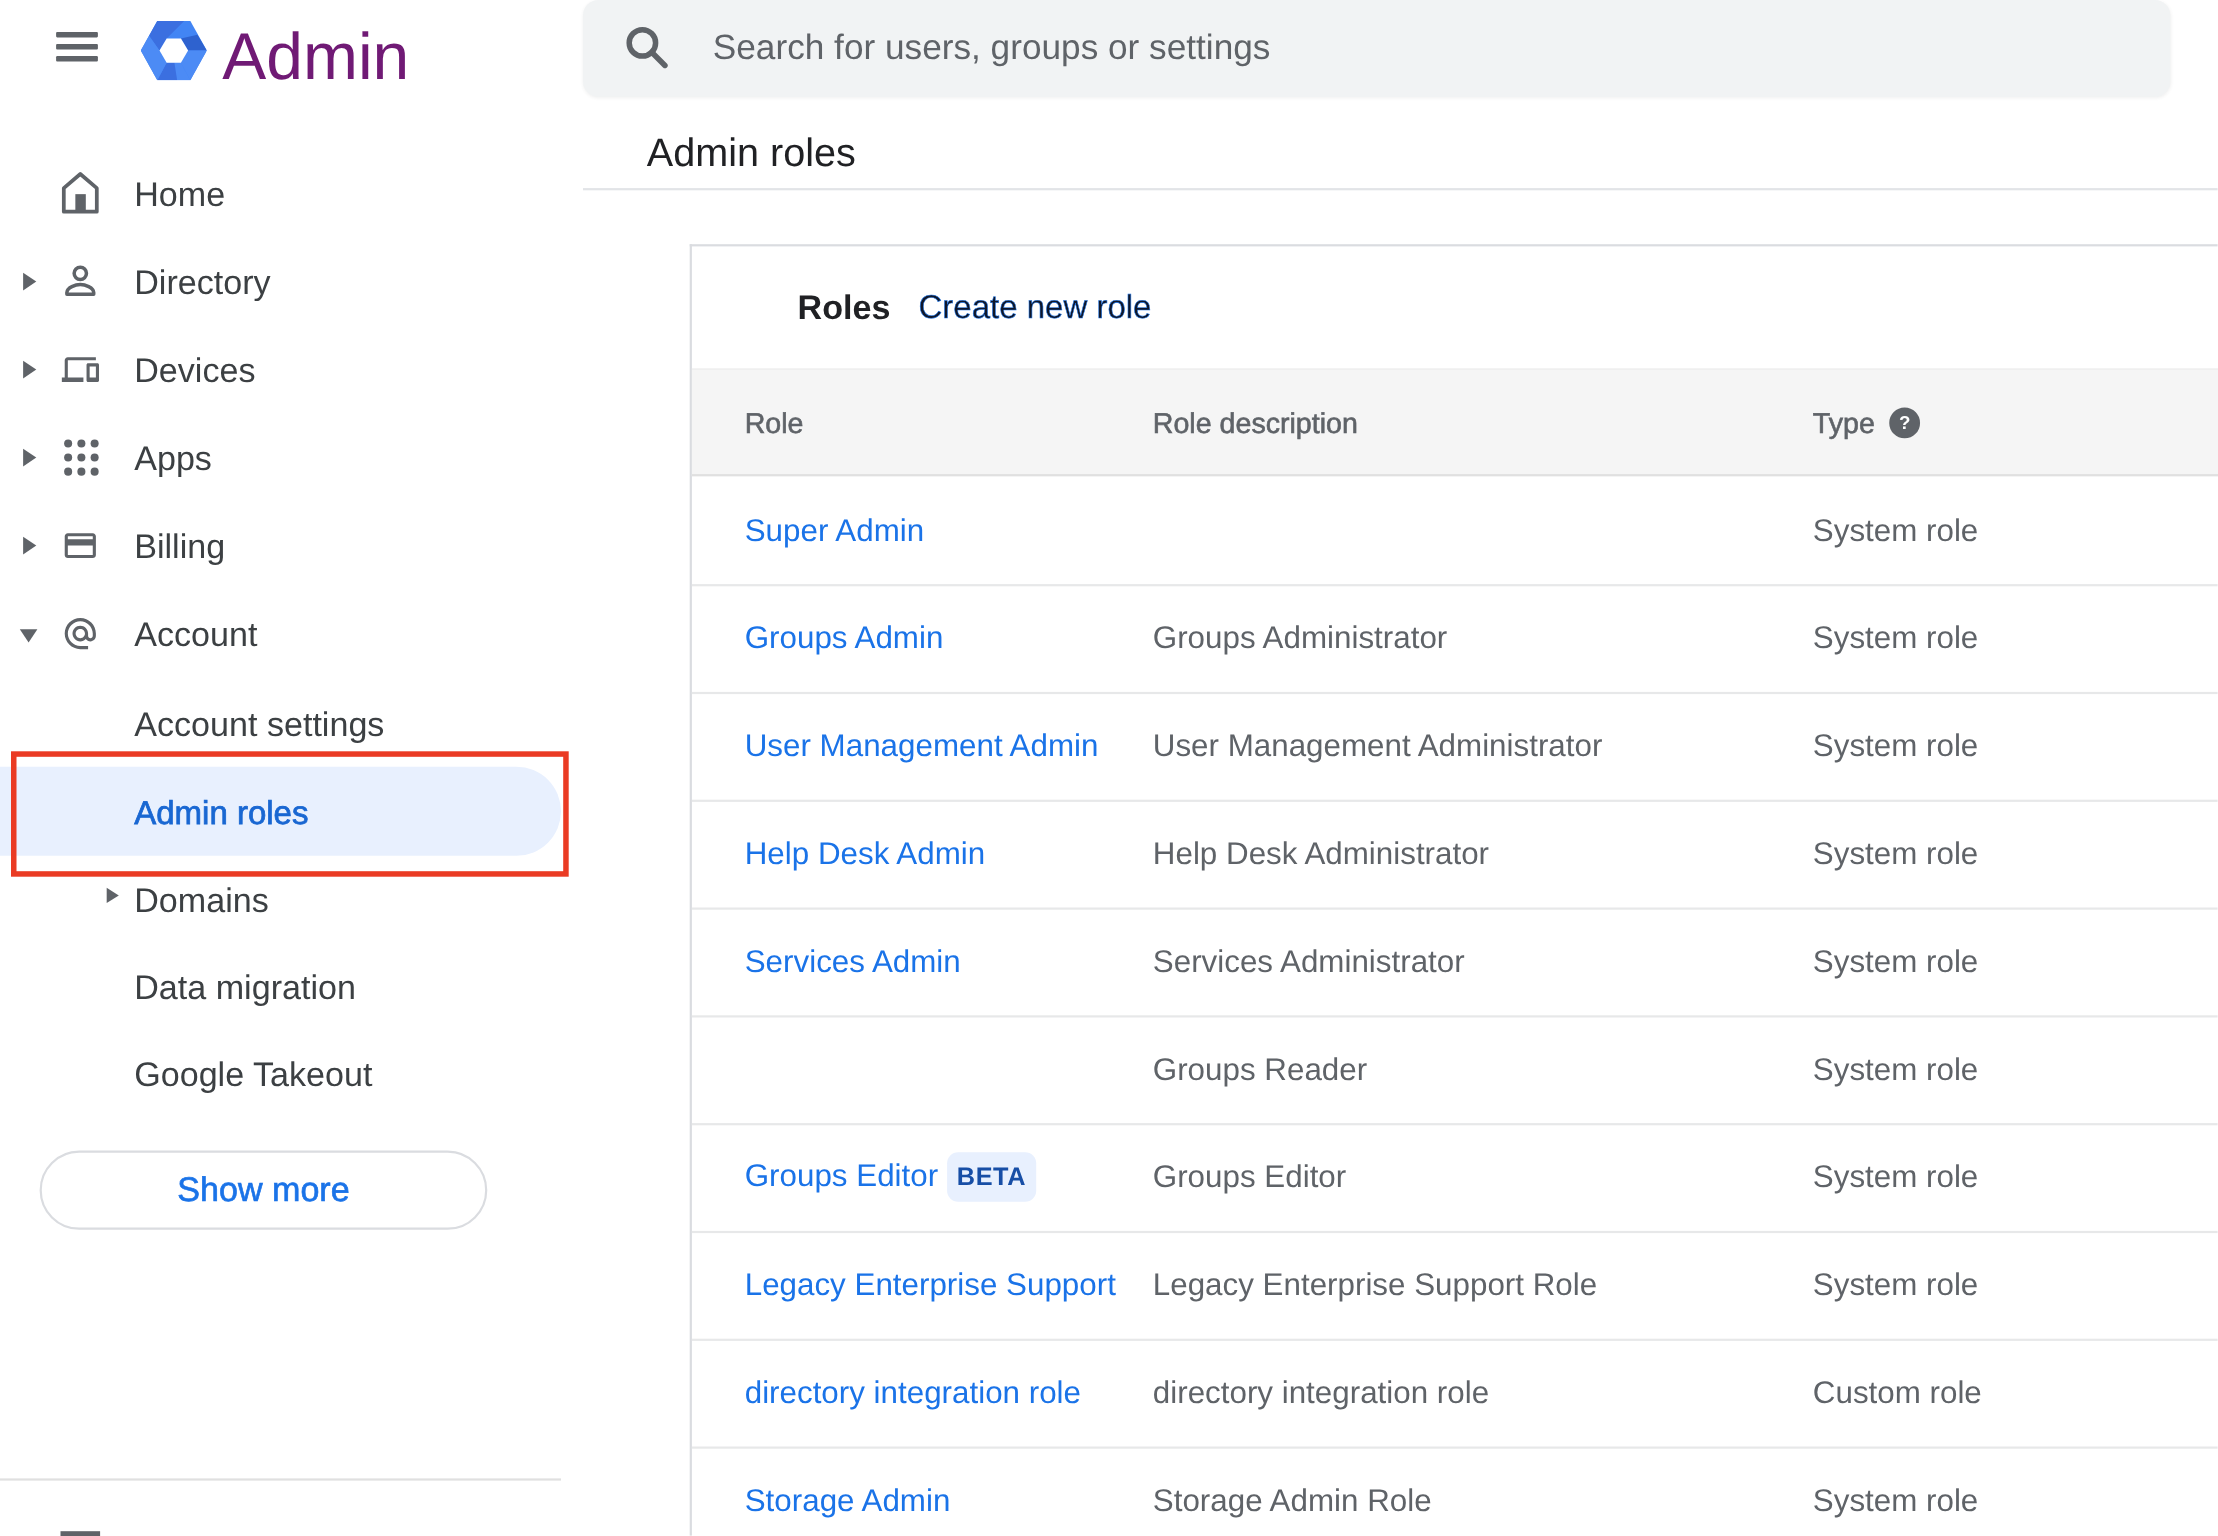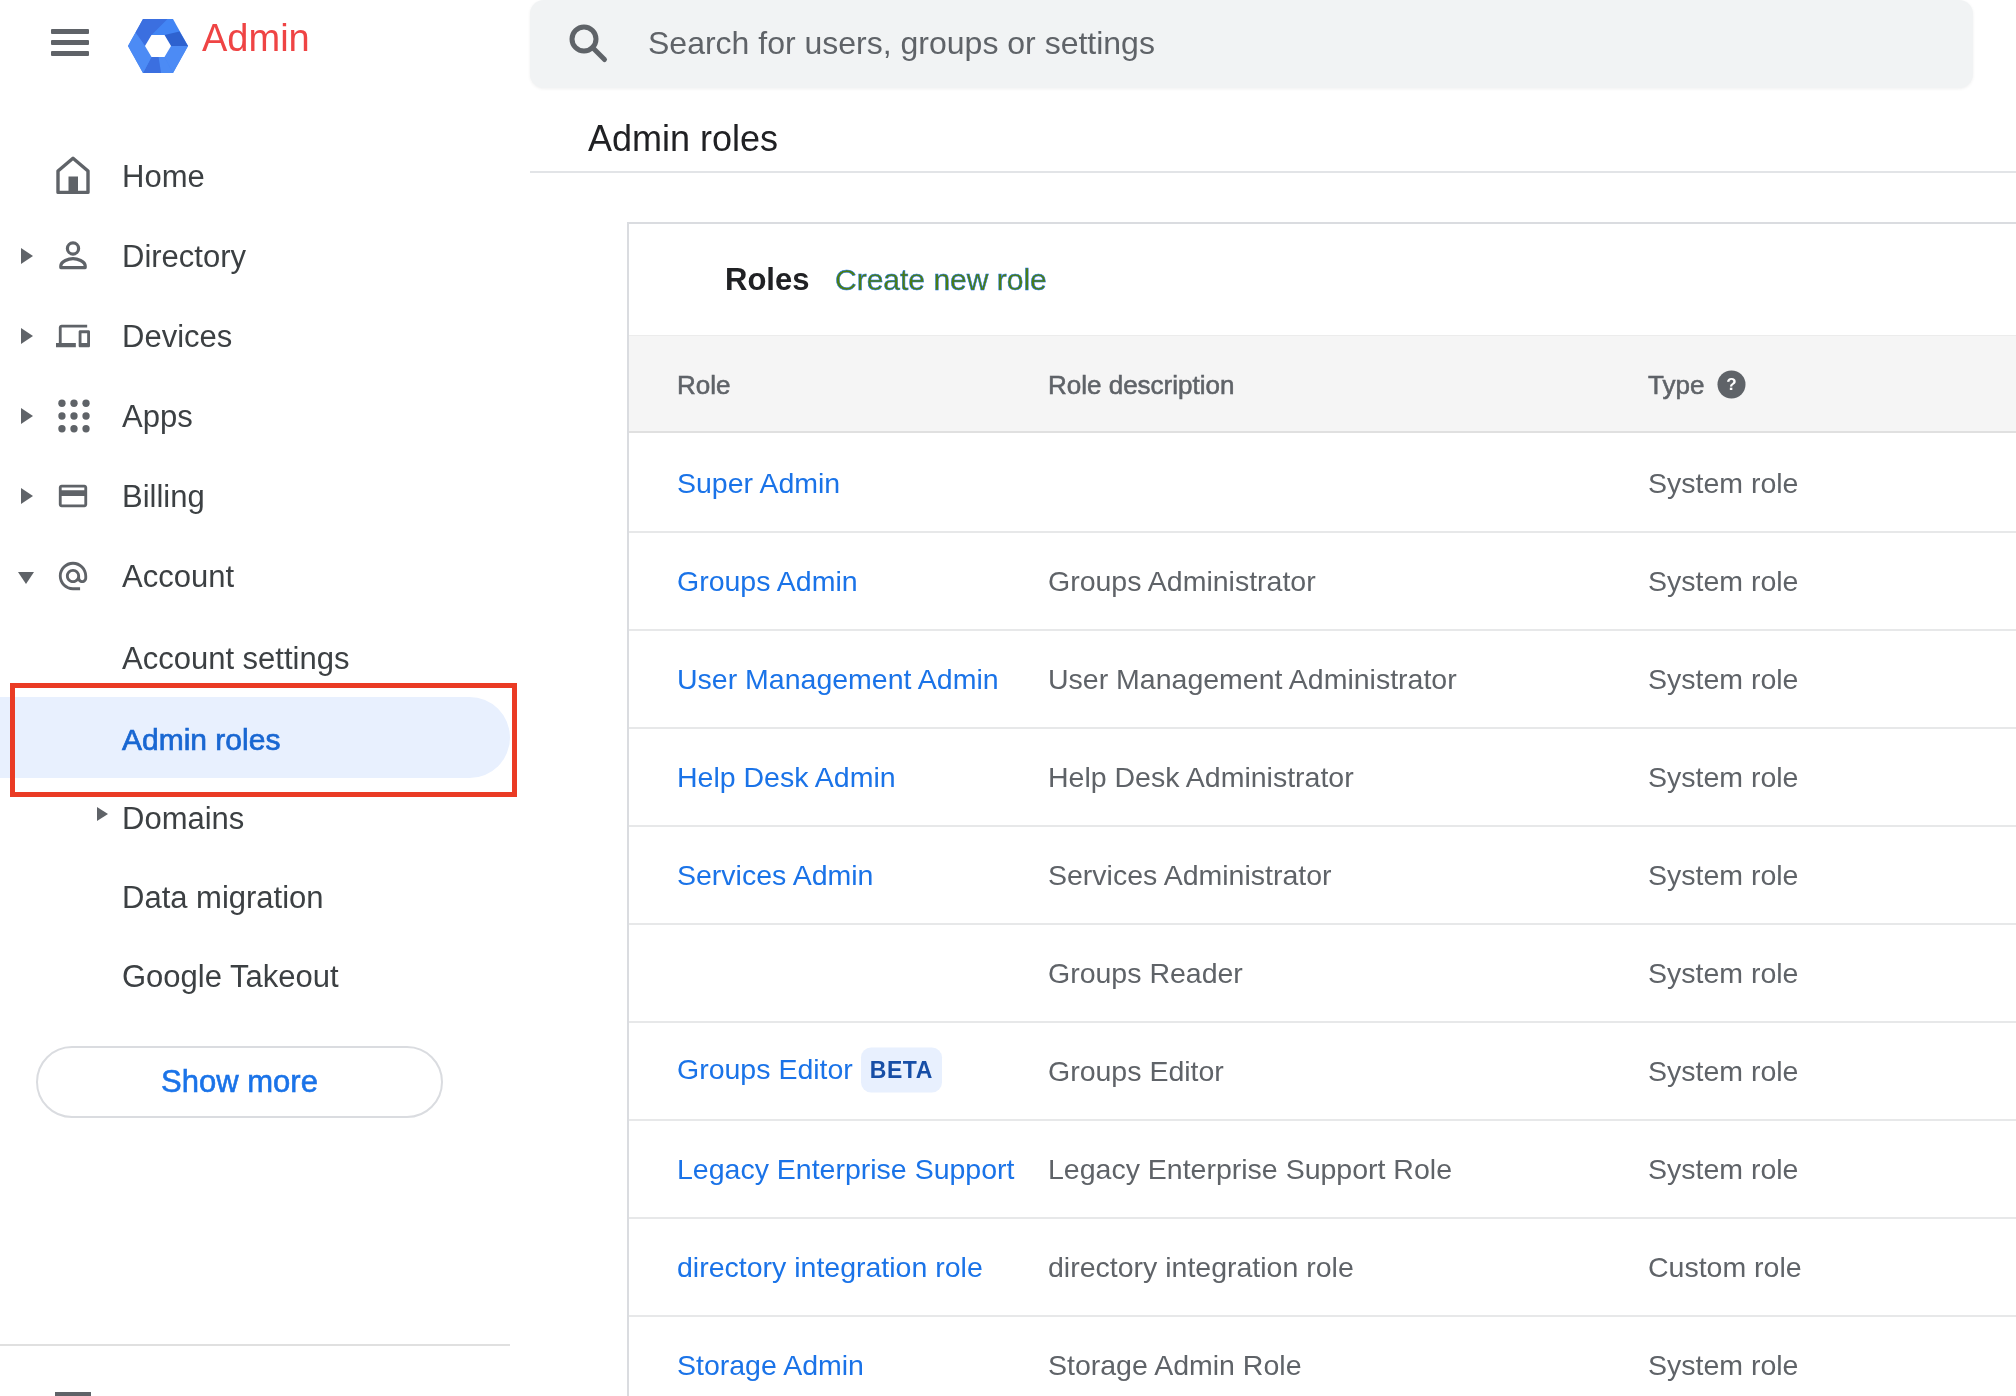--- a/index.html
+++ b/index.html
@@ -2,21 +2,21 @@
 <html><head>
 <meta charset="utf-8">
 <style>
   * { margin:0; padding:0; box-sizing:border-box; }
   html,body { width:2016px; height:1396px; background:#fff; overflow:hidden;
     font-family:"Liberation Sans", sans-serif; }
   .abs { position:absolute; }
 
   
   .burger span { position:absolute; left:51px; width:38px; height:5px; background:#5f6368; border-radius:1px; }
-  .logo-admin { left:202px; top:17px; font-size:38px; color:#ef4444; letter-spacing:0; }
+  .logo-admin { left:202px; top:17px; font-size:60px; color:#701a75; letter-spacing:0; }
 
   
   .searchbar { left:530px; top:0; width:1443px; height:88px; background:#f1f3f4; border-radius:14px; box-shadow:0 1px 3px rgba(60,64,67,0.08); }
   .searchtxt { left:648px; top:25px; font-size:32px; color:#5f6368;text-align:center; }
 
   
   .pagetitle { left:588px; top:118px; font-size:36px; color:#202124; }
   .titleline { left:530px; top:171px; width:1486px; height:2px; background:#e2e4e7; }
 
   
@@ -32,21 +32,21 @@
   .showmore { left:36px; top:1046px; width:407px; height:72px; border:2px solid #dadce0;
               border-radius:36px; text-align:center; line-height:68px;
               font-size:31px; font-weight:400; -webkit-text-stroke:0.6px #1a73e8; color:#1a73e8; }
   .sidediv { left:0; top:1344px; width:510px; height:2px; background:#e0e0e0; }
   .stub { left:55px; top:1392px; width:36px; height:5px; background:#5f6368; }
 
   
   .panel { left:627px; top:222px; width:1389px; height:1174px; background:#fff;
            border-left:2px solid #dadce0; border-top:2px solid #dadce0; }
   .roles-h { left:677px; top:262px; font-size:31px; font-weight:700; color:#202124;margin-left:48px; }
-  .createnew { left:835px; top:263px; font-size:30px; color:#4d7c0f; -webkit-text-stroke:0.5px #1a73e8; }
+  .createnew { left:835px; top:263px; font-size:30px; color:#0f172a; -webkit-text-stroke:0.5px #1a73e8; }
   .thead { left:629px; top:335px; width:1602px; height:98px; background:#f5f5f5;
            border-top:1px solid #ececec; border-bottom:2px solid #e0e0e0; }
   .th { position:absolute; top:34px; font-size:26px; font-weight:400; color:#5f6368; -webkit-text-stroke:0.55px #5f6368; }
   .rows { left:629px; top:435px; width:1387px; }
   .row { position:relative; height:98px; border-bottom:2px solid #e7e8e9;padding-left:36px; }
   .cell { position:absolute; top:50%; transform:translateY(-50%); font-size:28.5px; white-space:nowrap; }
   .c1 { left:48px; color:#1a73e8; }
   .c2 { left:419px; color:#5f6368; }
   .c3 { left:1019px; color:#5f6368; }
   .beta { display:inline-block; margin-left:8px; height:45px; line-height:45px;

